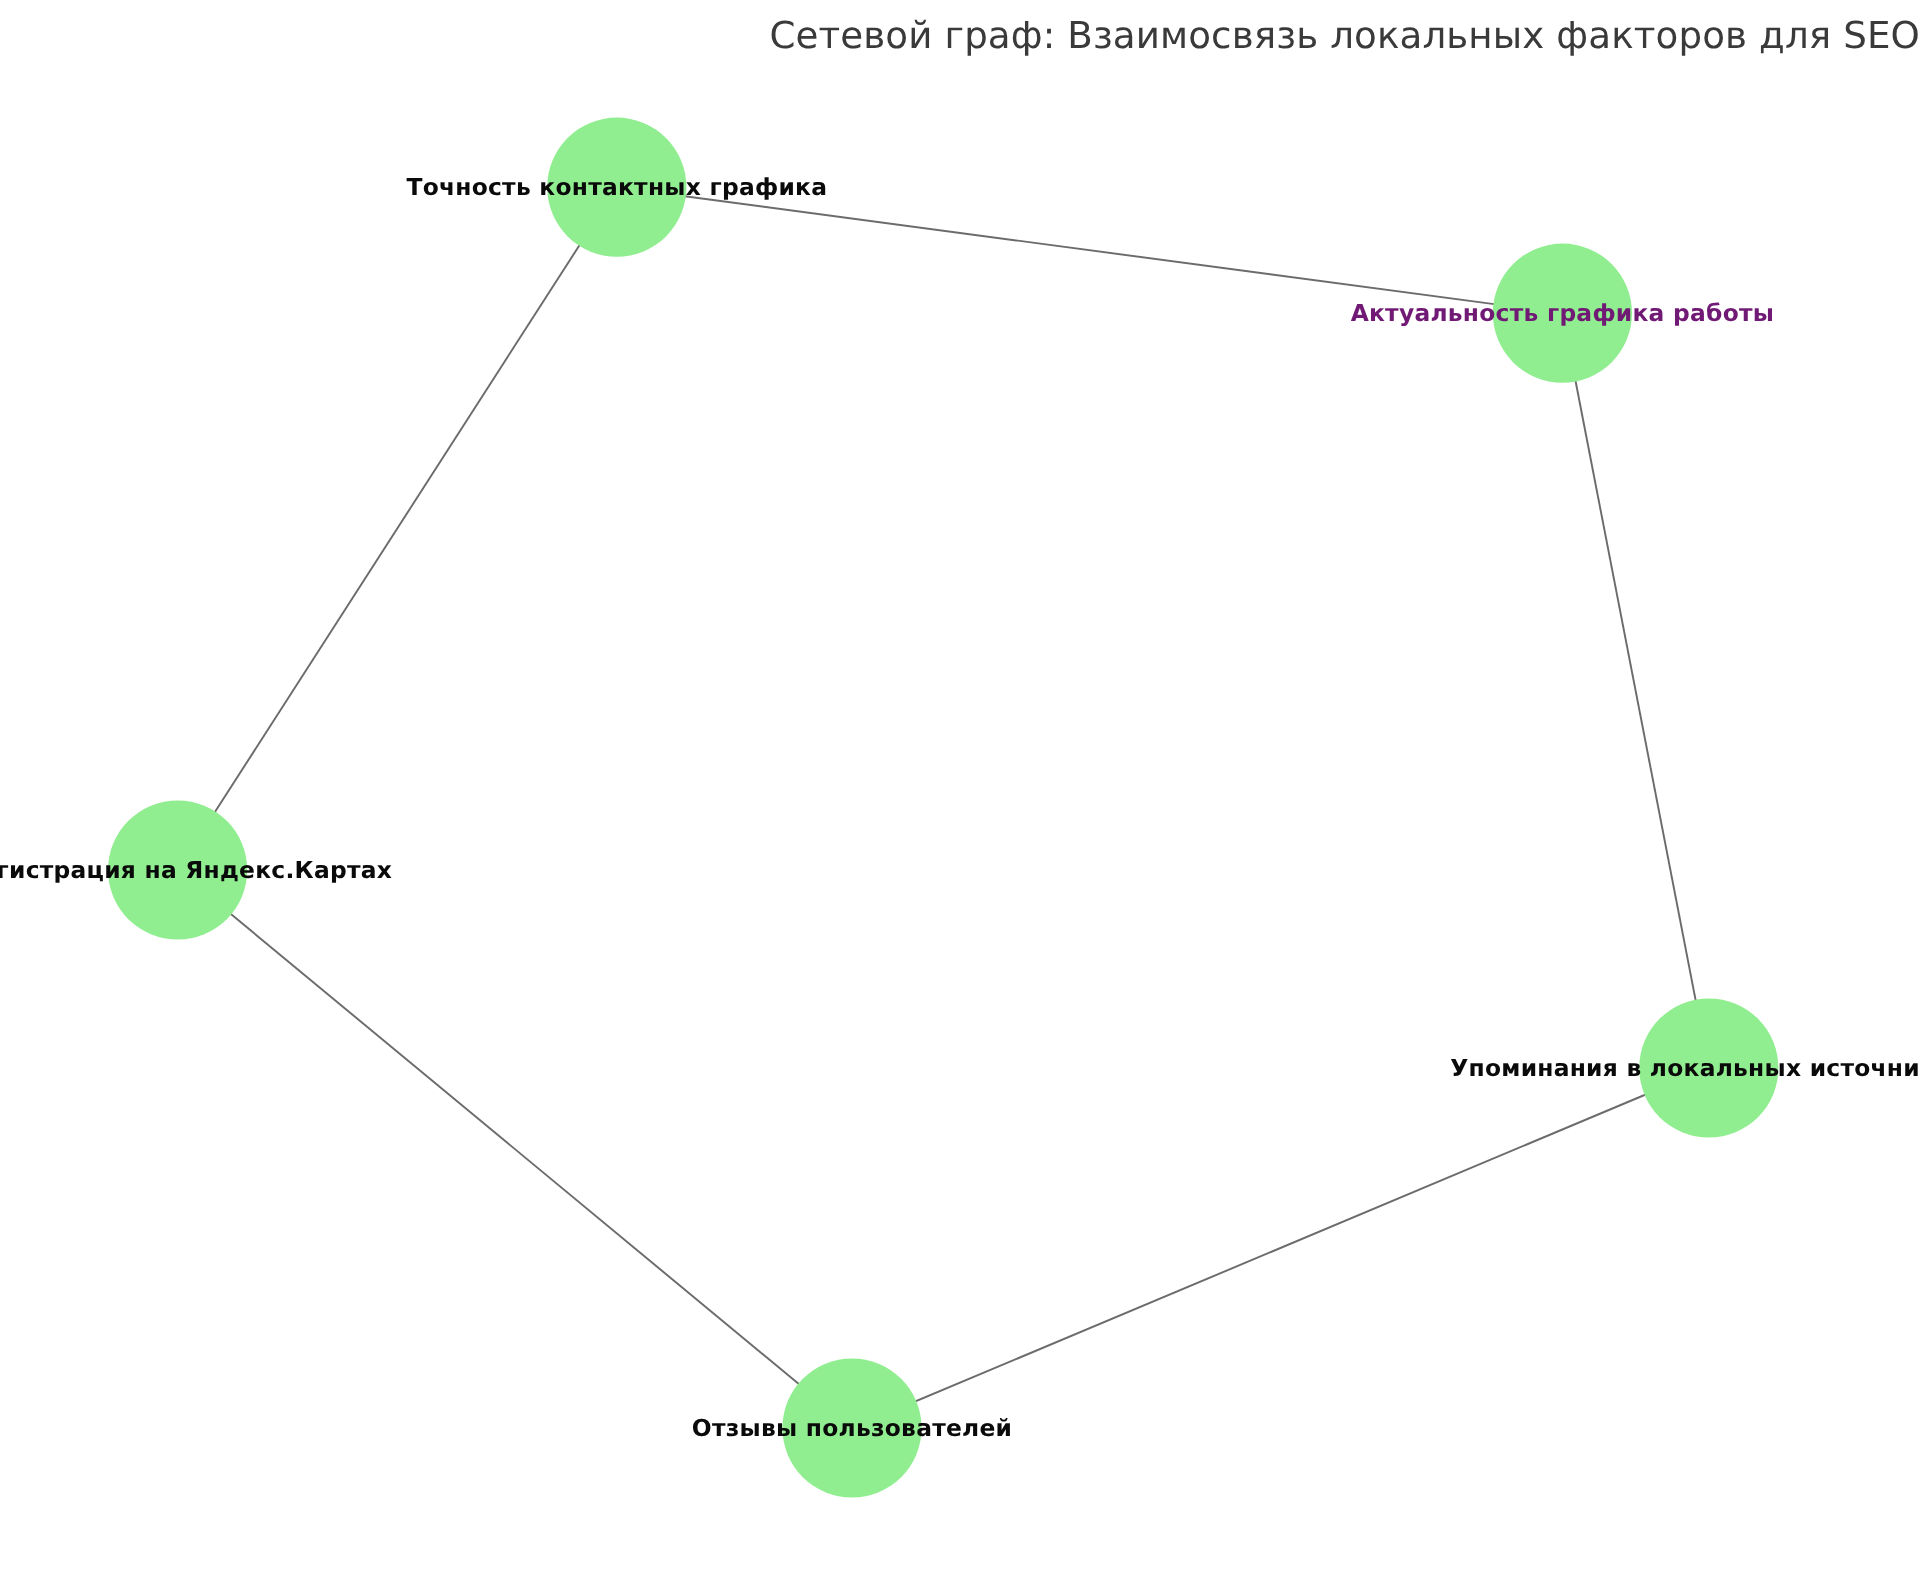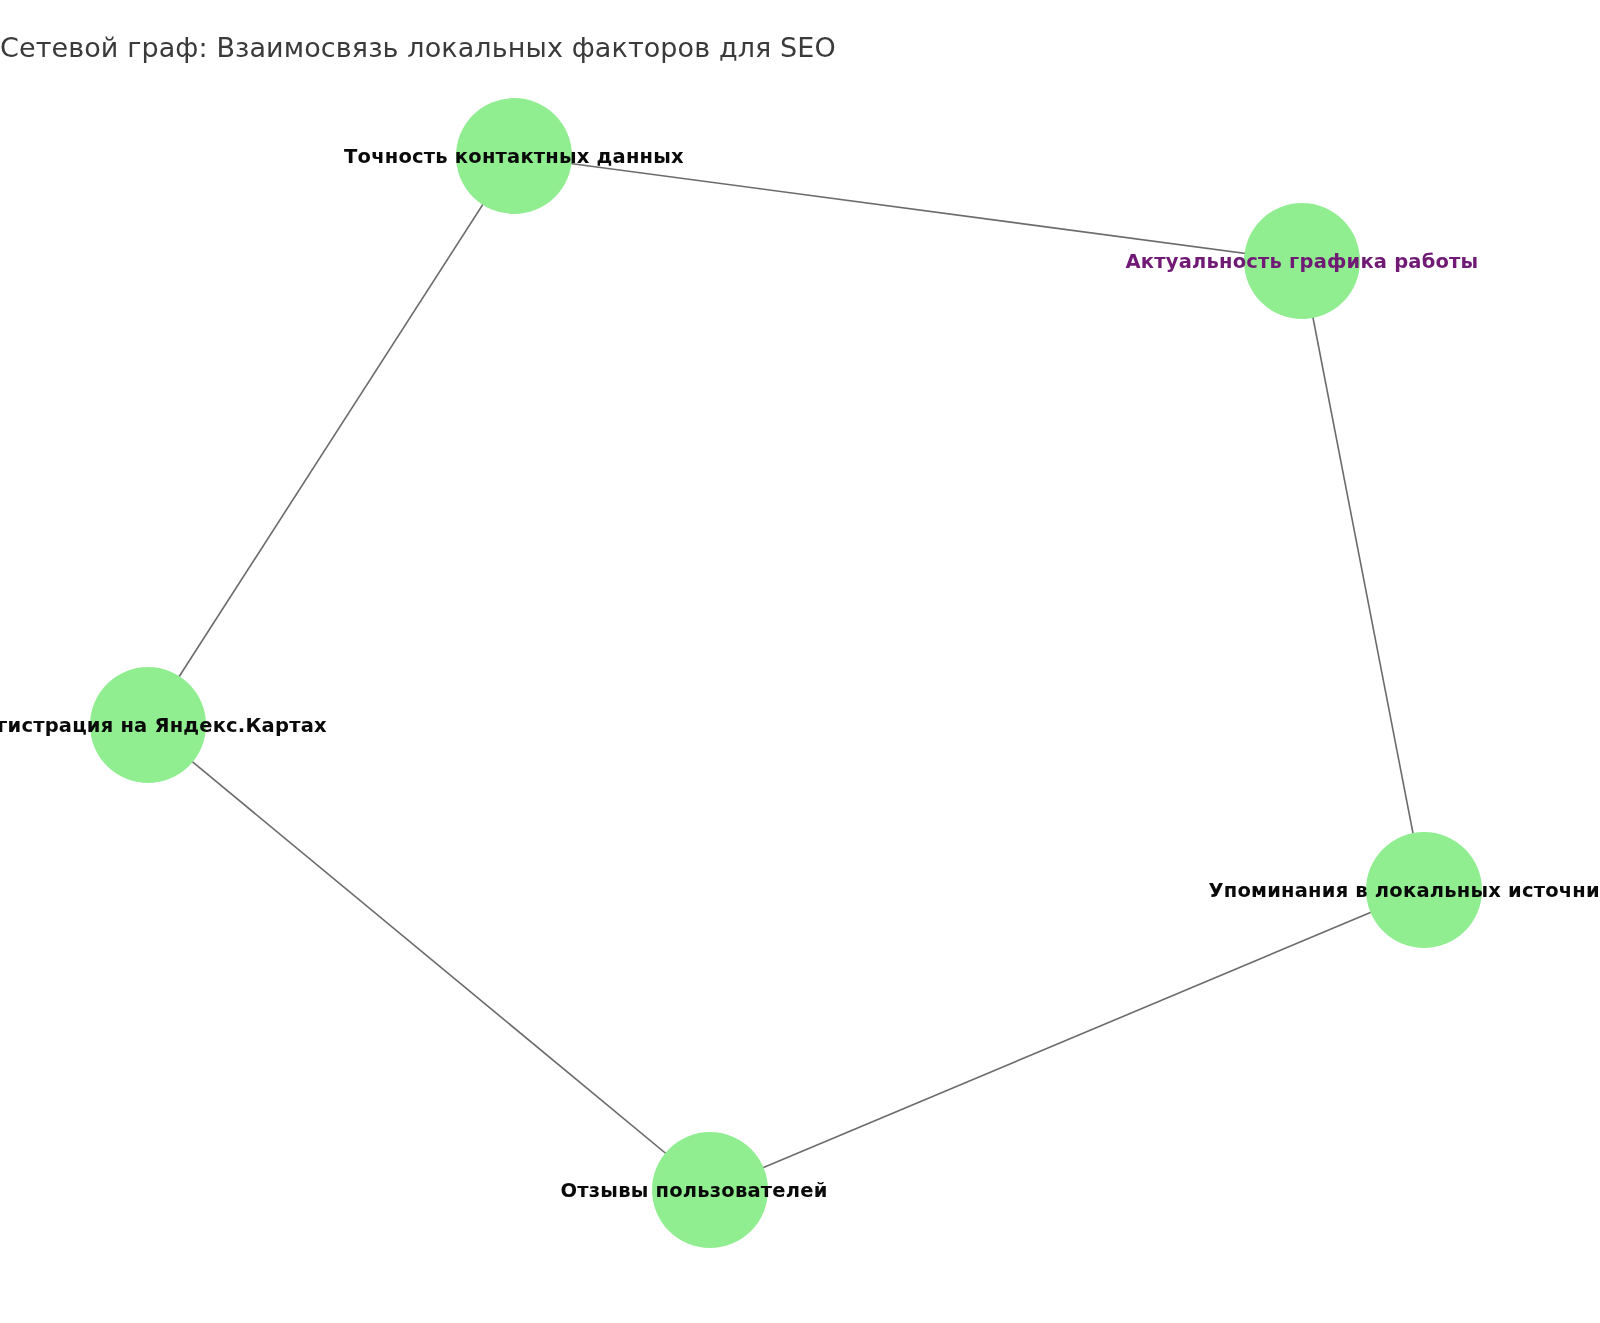--- a/index.html
+++ b/index.html
@@ -13,28 +13,27 @@
     height: 1323px;
     background: #ffffff;
     overflow: hidden;
     font-family: "DejaVu Sans", sans-serif;
   }
   #graph-title {
     position: absolute;
     top: 12px;
     left: 0;
     width: 1600px;
-    text-align: left;
+    text-align: right;
     font-family: "DejaVu Sans", sans-serif;
-    font-size: 27px;
+    font-size: 31px;
     font-weight: 400;
     color: #3a3a3a;
     letter-spacing: 0.1px;
     white-space: nowrap;
-    margin-top: 20px;
   }
   #edge-layer {
     position: absolute;
     top: 0; left: 0;
     width: 1600px;
     height: 1323px;
   }
   .graph-edge {
     stroke: #6b6b6b;
     stroke-width: 1.6;
@@ -67,24 +66,24 @@
   <svg id="edge-layer" viewBox="0 0 1600 1323" width="1600" height="1323">
       <line x1="514" y1="156" x2="1302" y2="261" class="graph-edge" stroke="#6b6b6b"></line>
       <line x1="1302" y1="261" x2="1424" y2="890" class="graph-edge" stroke="#6b6b6b"></line>
       <line x1="1424" y1="890" x2="710" y2="1190" class="graph-edge" stroke="#6b6b6b"></line>
       <line x1="710" y1="1190" x2="148" y2="725" class="graph-edge" stroke="#6b6b6b"></line>
       <line x1="148" y1="725" x2="514" y2="156" class="graph-edge" stroke="#6b6b6b"></line>
     </svg>
 
   <div id="node-layer">
       <div class="graph-node" style="left: 514px; top: 156px; width: 116px; height: 116px; background: rgb(144, 238, 144);"></div>
-      <div class="node-label" style="left: 514px; top: 156px; color: rgb(10, 10, 10);">Точность контактных данных</div>
+      <div class="node-label" style="left: 514px; top: 156px; color: rgb(10, 10, 10);">Точность контактных графика</div>
       <div class="graph-node" style="left: 1302px; top: 261px; width: 116px; height: 116px; background: rgb(144, 238, 144);"></div>
       <div class="node-label" style="left: 1302px; top: 261px; color: #701a75;">Актуальность графика работы</div>
       <div class="graph-node" style="left: 148px; top: 725px; width: 116px; height: 116px; background: rgb(144, 238, 144);"></div>
       <div class="node-label" style="left: 148px; top: 725px; color: rgb(10, 10, 10);">Регистрация на Яндекс.Картах</div>
       <div class="graph-node" style="left: 1424px; top: 890px; width: 116px; height: 116px; background: rgb(144, 238, 144);"></div>
       <div class="node-label" style="left: 1424px; top: 890px; color: rgb(10, 10, 10);">Упоминания в локальных источниках</div>
       <div class="graph-node" style="left: 710px; top: 1190px; width: 116px; height: 116px; background: rgb(144, 238, 144);"></div>
-      <div class="node-label" style="left: 694px; top: 1190px; color: rgb(10, 10, 10); text-align: right;">Отзывы пользователей</div>
+      <div class="node-label" style="left: 710px; top: 1190px; color: rgb(10, 10, 10); text-align: right;">Отзывы пользователей</div>
     </div>
 
 </div>
 
 </body></html>

